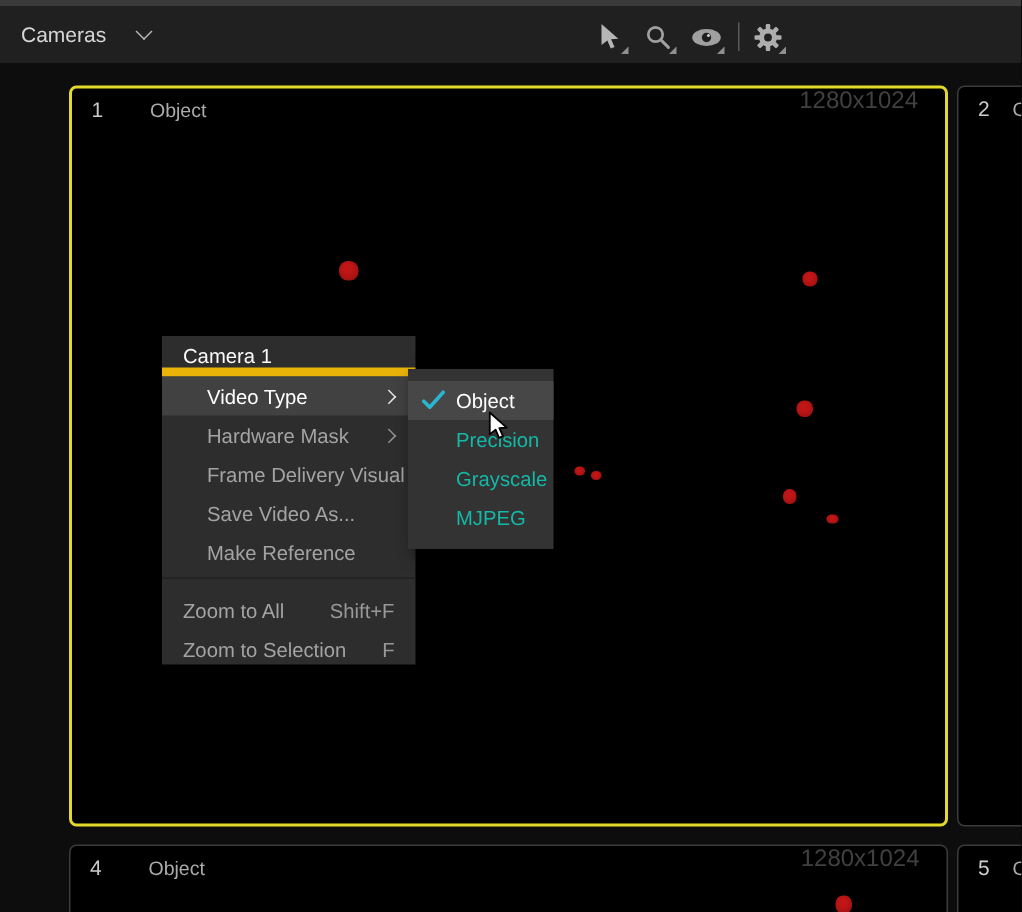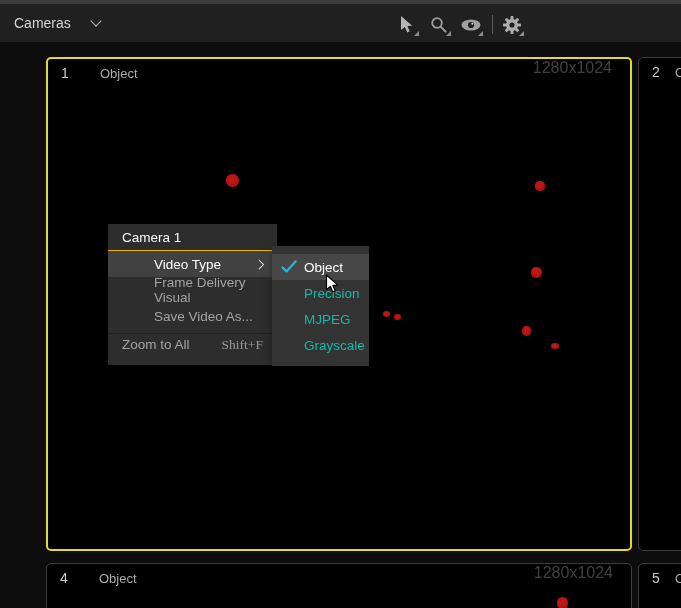--- a/index.html
+++ b/index.html
@@ -32,31 +32,31 @@
           background:radial-gradient(circle at 45% 40%, #c01616 25%, var(--marker,#a31111) 75%);}
   #panel1{left:46px;top:57px;width:586px;height:494px;}
   #panel2{left:638px;top:57px;width:150px;height:494px;}
   #panel4{left:46px;top:563px;width:586px;height:130px;}
   #panel5{left:638px;top:563px;width:150px;height:130px;}
 
   
   #ctx{position:absolute;left:108px;top:224px;width:169px;background:#2d2d2d;z-index:20;
        box-shadow:3px 4px 10px rgba(0,0,0,.6);padding-bottom:2px;}
   .ctx-header{height:27px;line-height:27px;padding-left:14px;color:#fafafa;font-size:13.5px;
-              border-bottom:1px solid #eab308;box-sizing:border-box;}
-  .ctx-item{height:26px;display:flex;align-items:center;padding-left:46px;
+              border-bottom:6px solid #eab308;box-sizing:border-box;}
+  .ctx-item{height:26px;display:flex;align-items:center;padding-left:30px;
             color:#a3a3a3;font-size:13.5px;position:relative;cursor:default;}
   .ctx-item.hl{background:var(--hl,#414141);color:#fff;}
   .sub-arrow{position:absolute;right:15px;width:5.5px;height:5.5px;
              border-right:1.6px solid currentColor;border-top:1.6px solid currentColor;
              transform:rotate(45deg);opacity:.85;}
   .ctx-sep{height:1px;background:#212121;margin:4px 0 3px 0;}
-  .ctx-zoom{height:26px;display:flex;align-items:flex-start;justify-content:space-between;
+  .ctx-zoom{height:26px;display:flex;align-items:flex-end;justify-content:space-between;
             padding:0 14px;color:#a3a3a3;font-size:13.5px;cursor:default;}
-  .shortcut{color:#989898;font-family:Liberation Serif, serif;}
+  .shortcut{color:#989898;}
 
   
   #submenu{position:absolute;left:272px;top:246px;width:97px;background:#333333;z-index:30;
            box-shadow:3px 4px 10px rgba(0,0,0,.6);padding:8px 0;}
   .sub-item{height:26px;display:flex;align-items:center;padding-left:32px;
             color:#14b8a6;font-size:13.5px;position:relative;cursor:default;}
   .sub-item.hl{background:#474747;color:#fff;}
   .check{position:absolute;left:9px;top:6px;color:var(--check,#2ab5d1);}
 
   
@@ -152,47 +152,58 @@
     <span class="panel-label">Object</span>
   </div>
 
   <div id="ctx">
     <div class="ctx-header">Camera 1</div>
     <div class="ctx-item hl">
       <span>Video Type</span>
       <span class="sub-arrow"></span>
     </div>
     <div class="ctx-item">
+      <span>Hardware Mask</span>
+      <span class="sub-arrow"></span>
+    </div>
+    <div class="ctx-item">
       <span>Frame Delivery Visual</span>
     </div>
     <div class="ctx-item">
       <span>Save Video As...</span>
+    </div>
+    <div class="ctx-item">
+      <span>Make Reference</span>
     </div>
     <div class="ctx-sep"></div>
     <div class="ctx-zoom">
       <span>Zoom to All</span>
       <span class="shortcut">Shift+F</span>
+    </div>
+    <div class="ctx-zoom">
+      <span>Zoom to Selection</span>
+      <span class="shortcut">F</span>
     </div>
   </div>
 
   <div id="submenu">
     <div class="sub-item hl">
       <svg class="check" width="16" height="14" viewBox="0 0 16 14">
         <polyline points="1.5,7.5 5.5,11.5 14.5,1.5" fill="none" stroke="currentColor" stroke-width="2.4" stroke-linecap="round" stroke-linejoin="round"></polyline>
       </svg>
       <span>Object</span>
     </div>
     <div class="sub-item">
       <span>Precision</span>
     </div>
     <div class="sub-item">
+      <span>Grayscale</span>
+    </div>
+    <div class="sub-item">
       <span>MJPEG</span>
-    </div>
-    <div class="sub-item">
-      <span>Grayscale</span>
     </div>
   </div>
 
   <svg id="cursor" width="15" height="21" viewBox="0 0 15 21">
     <path d="M1.5,1 L1.5,15.6 L5.4,12.4 L7.7,17.9 L10.3,16.8 L7.9,11.4 L12.8,11.1 Z" fill="#ffffff" stroke="#000000" stroke-width="1.2" stroke-linejoin="round"></path>
   </svg>
 
 </div>
 
 </body></html>

